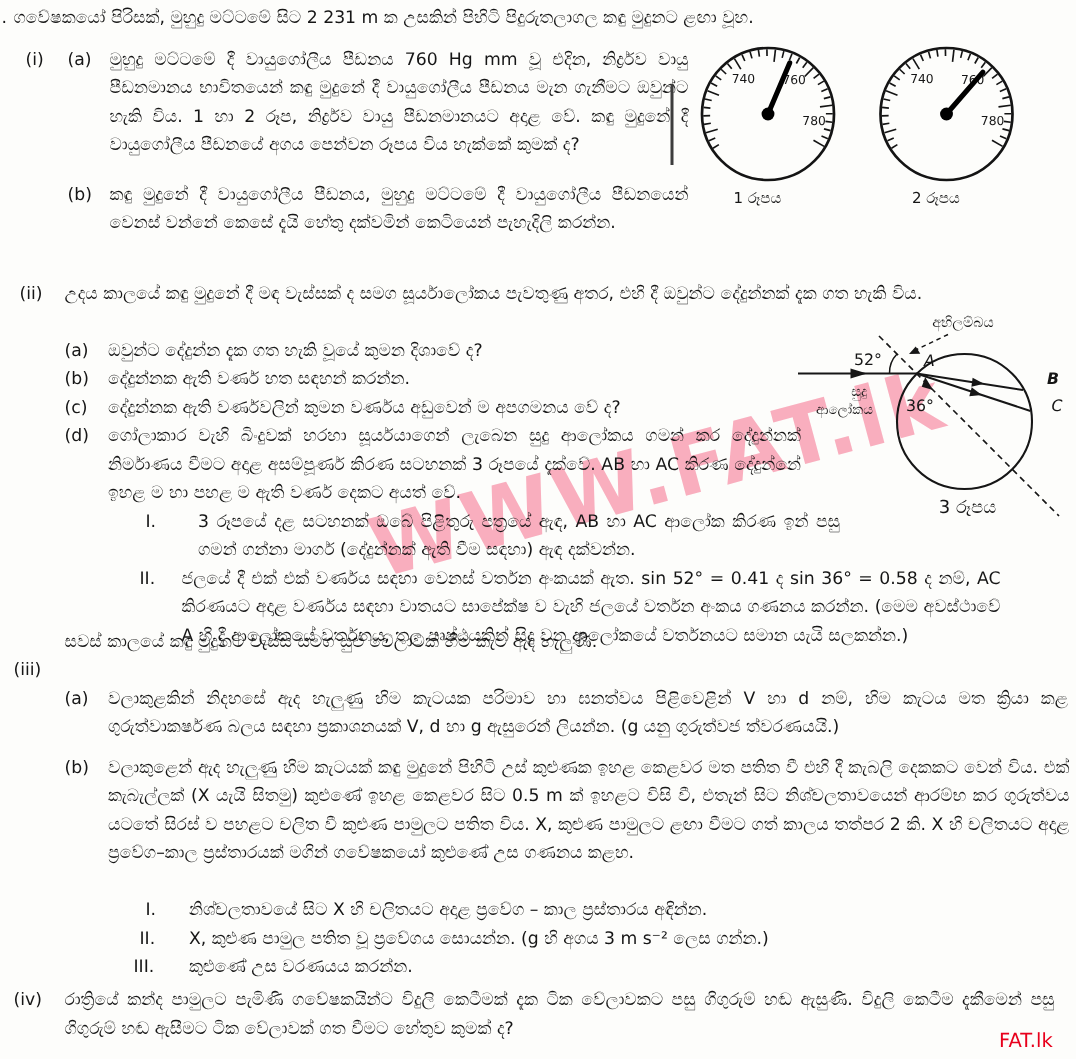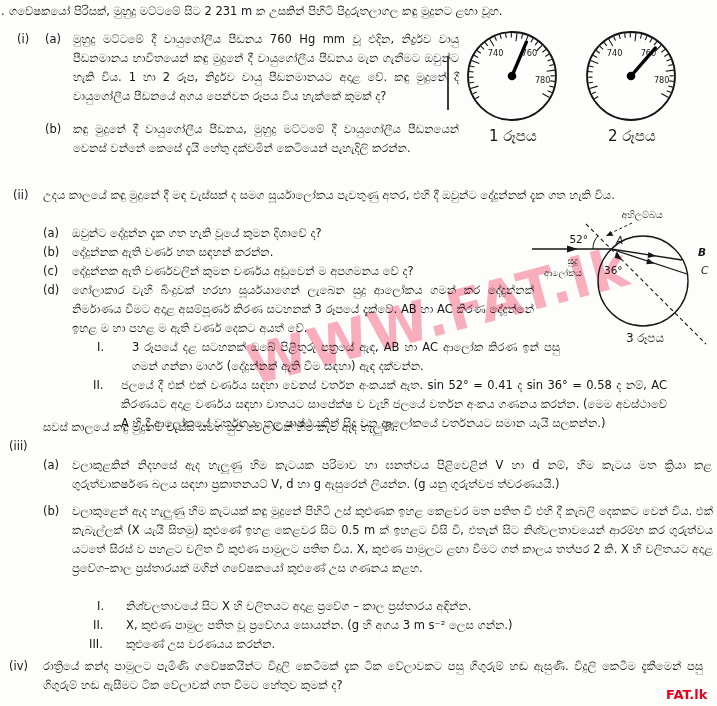--- a/index.html
+++ b/index.html
@@ -7,31 +7,31 @@
   body{
     position:relative;
     background:#fdfdfb;
     font-family:"DejaVu Sans","Liberation Sans",sans-serif;
     color:#161616;
     overflow:hidden;
   }
   .t{position:absolute;font-size:11.5px;line-height:19px;white-space:nowrap}
   .p{position:absolute;font-size:11.5px;line-height:19px;text-align:justify}
   .lbl{position:absolute;font-size:11.5px;line-height:19px;white-space:nowrap}
-  .cap{position:absolute;font-size:15px;white-space:nowrap}
+  .cap{position:absolute;font-size:10px;white-space:nowrap}
   .wm{
     position:absolute;left:240px;top:336px;
     font-size:55px;font-weight:bold;letter-spacing:2px;
     color:rgba(246,95,130,0.5);
     transform:rotate(-15deg);transform-origin:0 0;
     white-space:nowrap;pointer-events:none;
   }
   .corner{
     position:absolute;left:666px;top:687px;
-    font-size:13px;font-weight:bold;color:#e8001c;white-space:nowrap;
+    font-size:13px;font-weight:normal;color:#e8001c;white-space:nowrap;
   }
   .artifact{position:absolute;left:447px;top:56px;width:2px;height:54px;background:#3d3d3d}
   svg text{fill:#161616}
 </style>
 </head>
 <body>
 
 <div class="wm">WWW.FAT.lk</div>
 
 <span class="t" style="left:1px;top:2px">.</span>
@@ -171,21 +171,21 @@
   <text x="181" y="78" font-size="10.5" font-style="italic">C</text>
   <text x="58" y="68" text-anchor="end" font-size="9">සුදු</text>
   <text x="62" y="80" text-anchor="end" font-size="9">ආලෝකය</text>
   <text x="125" y="146" text-anchor="middle" font-size="12">3 රූපය</text>
 </svg>
 
 <span class="lbl" style="left:9px;top:437px">(iii)</span>
 <div class="t" style="left:43px;top:418px">සවස් කාලයේ කඳු මුදුනට වැස්ස සමග සුළු වේලාවක් හිම කැට ඇද හැලුණි.</div>
 
 <span class="lbl" style="left:43px;top:456px">(a)</span>
-<div class="p" style="left:72px;top:456px;width:640px">වලාකුළකින් නිදහසේ ඇද හැලුණු හිම කැටයක පරිමාව හා ඝනත්වය පිළිවෙළින් V හා d නම්, හිම කැටය මත ක්‍රියා කළ ගුරුත්වාකර්ෂණ බලය සඳහා ප්‍රකාතනයට් V, d හා g ඇසුරෙන් ලියන්න. (g යනු ගුරුත්වජ ත්වරණයයි.)</div>
+<div class="p" style="left:72px;top:456px;width:640px">වලාකුළකින් නිදහසේ ඇද හැලුණු හිම කැටයක පරිමාව හා ඝනත්වය පිළිවෙළින් V හා d නම්, හිම කැටය මත ක්‍රියා කළ ගුරුත්වාකර්ෂණ බලය සඳහා ප්‍රකාශනයක් V, d හා g ඇසුරෙන් ලියන්න. (g යනු ගුරුත්වජ ත්වරණයයි.)</div>
 
 <span class="lbl" style="left:43px;top:502px">(b)</span>
 <div class="p" style="left:72px;top:502px;width:641px">වලාකුළෙන් ඇද හැලුණු හිම කැටයක් කඳු මුදුනේ පිහිටි උස් කුළුණක ඉහළ කෙළවර මත පතිත වී එහි දී කැබලි දෙකකට වෙන් විය. එක් කැබැල්ලක් (X යැයි සිතමු) කුළුණේ ඉහළ කෙළවර සිට 0.5 m ක් ඉහළට විසි වී, එතැන් සිට නිශ්චලතාවයෙන් ආරම්භ කර ගුරුත්වය යටතේ සිරස් ව පහළට චලිත වී කුළුණ පාමුලට පතිත විය. X, කුළුණ පාමුලට ළඟා වීමට ගත් කාලය තත්පර 2 කි. X හි චලිතයට අදාළ ප්‍රවේග–කාල ප්‍රස්තාරයක් මගින් ගවේෂකයෝ කුළුණේ උස ගණනය කළහ.</div>
 
 <span class="lbl" style="left:97px;top:597px">I.</span>
 <div class="t" style="left:126px;top:597px">නිශ්චලතාවයේ සිට X හි චලිතයට අදාළ ප්‍රවේග – කාල ප්‍රස්තාරය අඳින්න.</div>
 
 <span class="lbl" style="left:93px;top:616px">II.</span>
 <div class="t" style="left:126px;top:616px">X, කුළුණ පාමුල පතිත වූ ප්‍රවේගය සොයන්න. (g හි අගය 3 m s⁻² ලෙස ගන්න.)</div>
 

